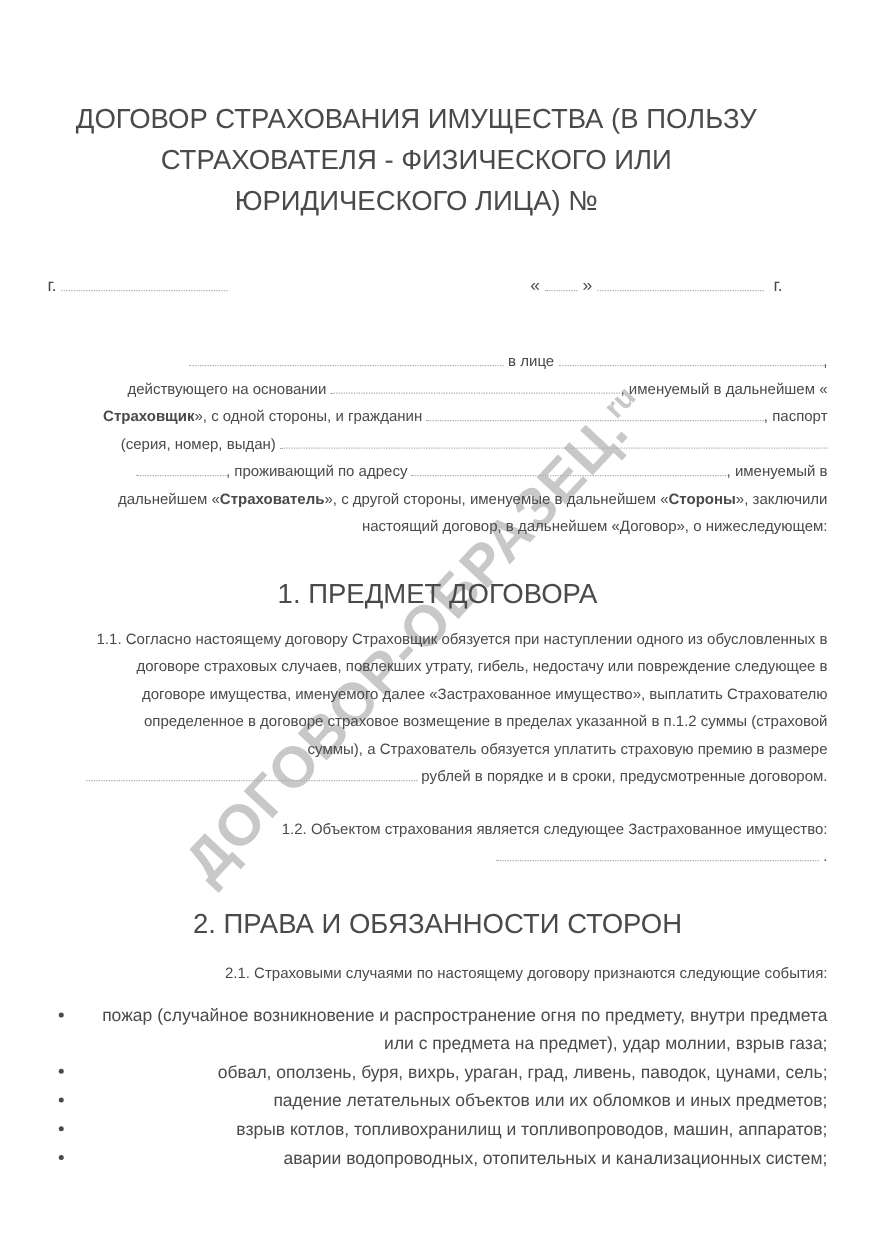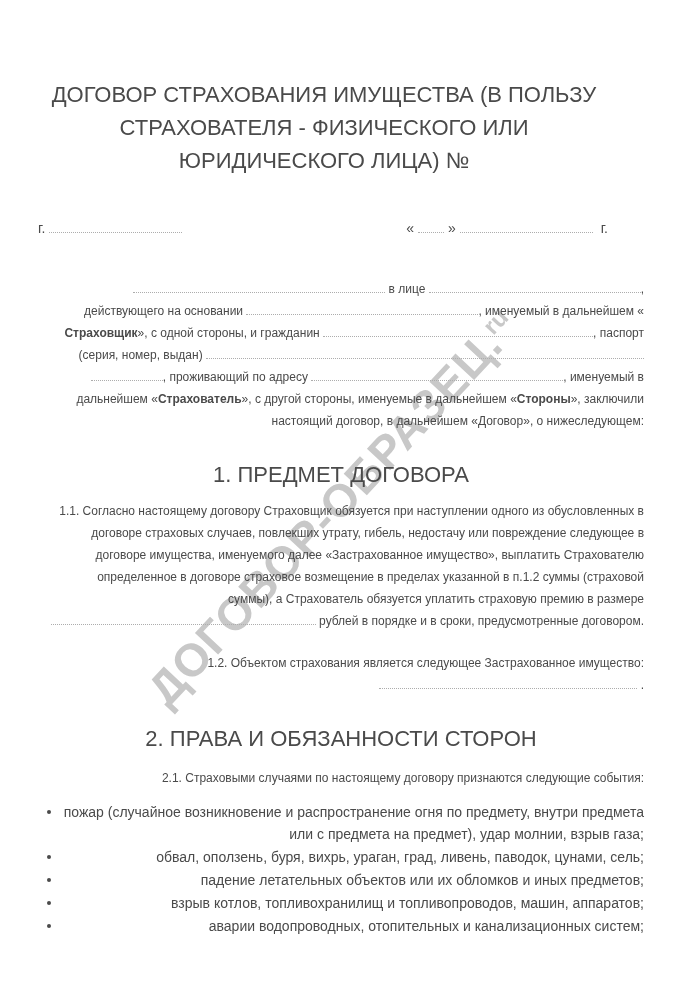--- a/index.html
+++ b/index.html
@@ -7,21 +7,21 @@
     width:700px;height:990px;
     background:#ffffff;
     font-family:"Liberation Sans", sans-serif;
     color:#4a4a4a;
     position:relative;
     overflow:hidden;
   }
   .page{
     position:relative;
     z-index:1;
-    padding:78px 56px 0 38px;
+    padding:78px 38px 0 38px;
   }
   
   .watermark{
     position:absolute;
     left:333px;top:508px;
     transform:translate(-50%,-50%) rotate(-47deg);
     font-size:46px;
     font-weight:bold;
     white-space:nowrap;
     letter-spacing:1px;

